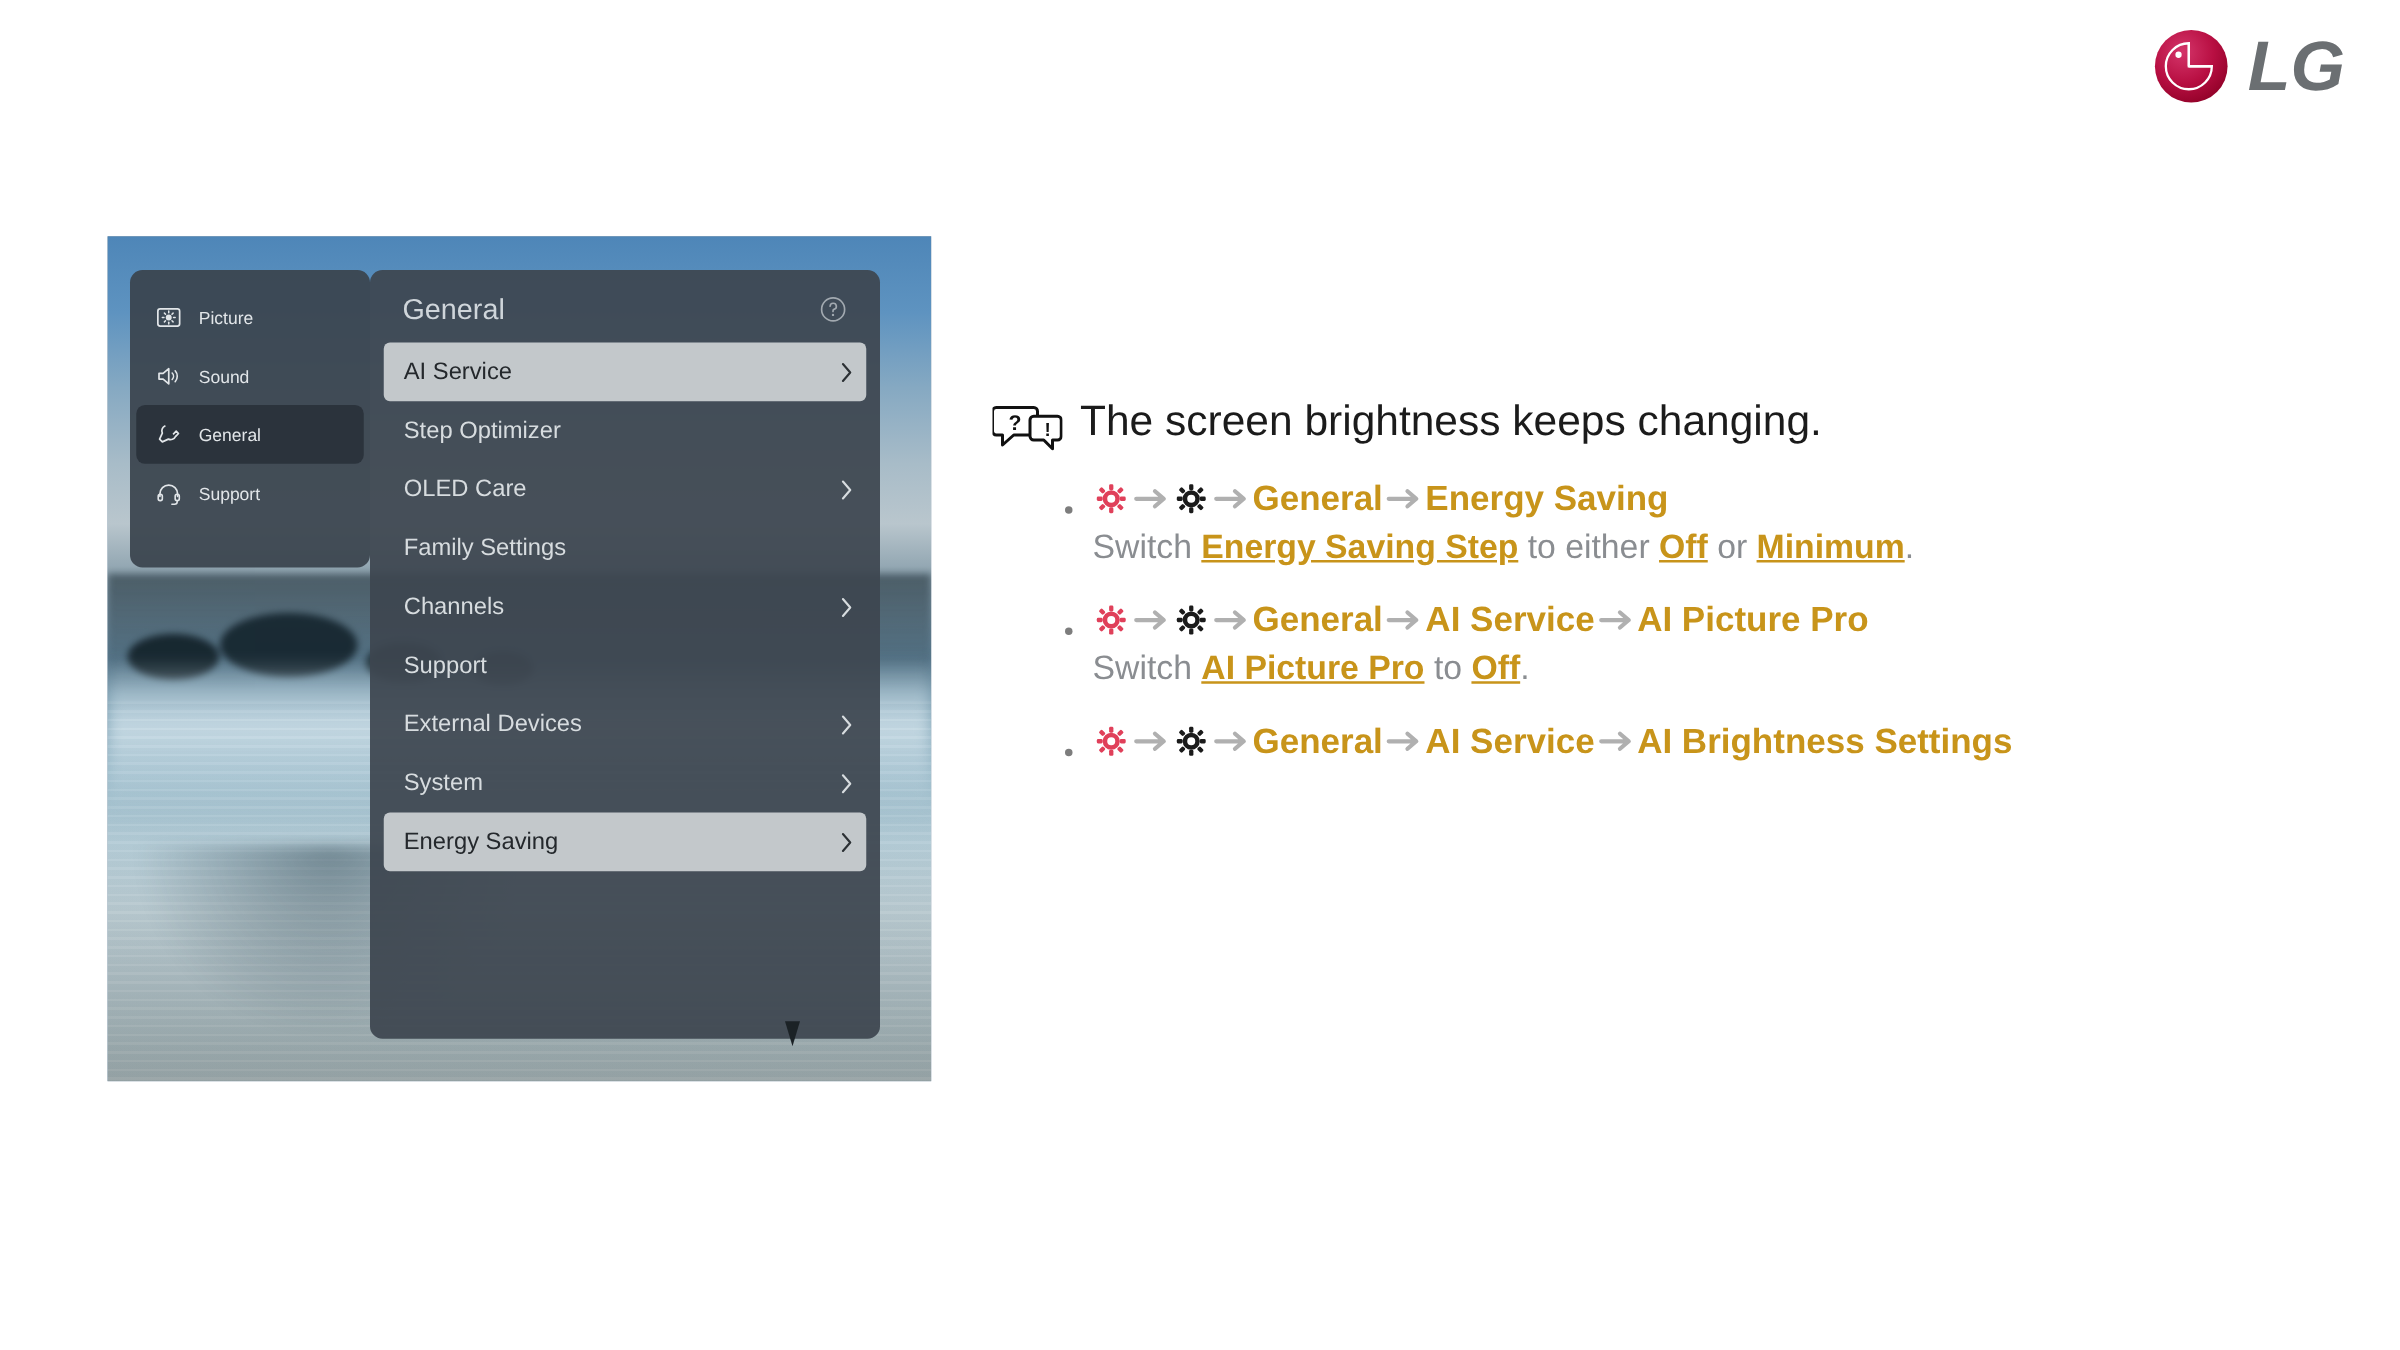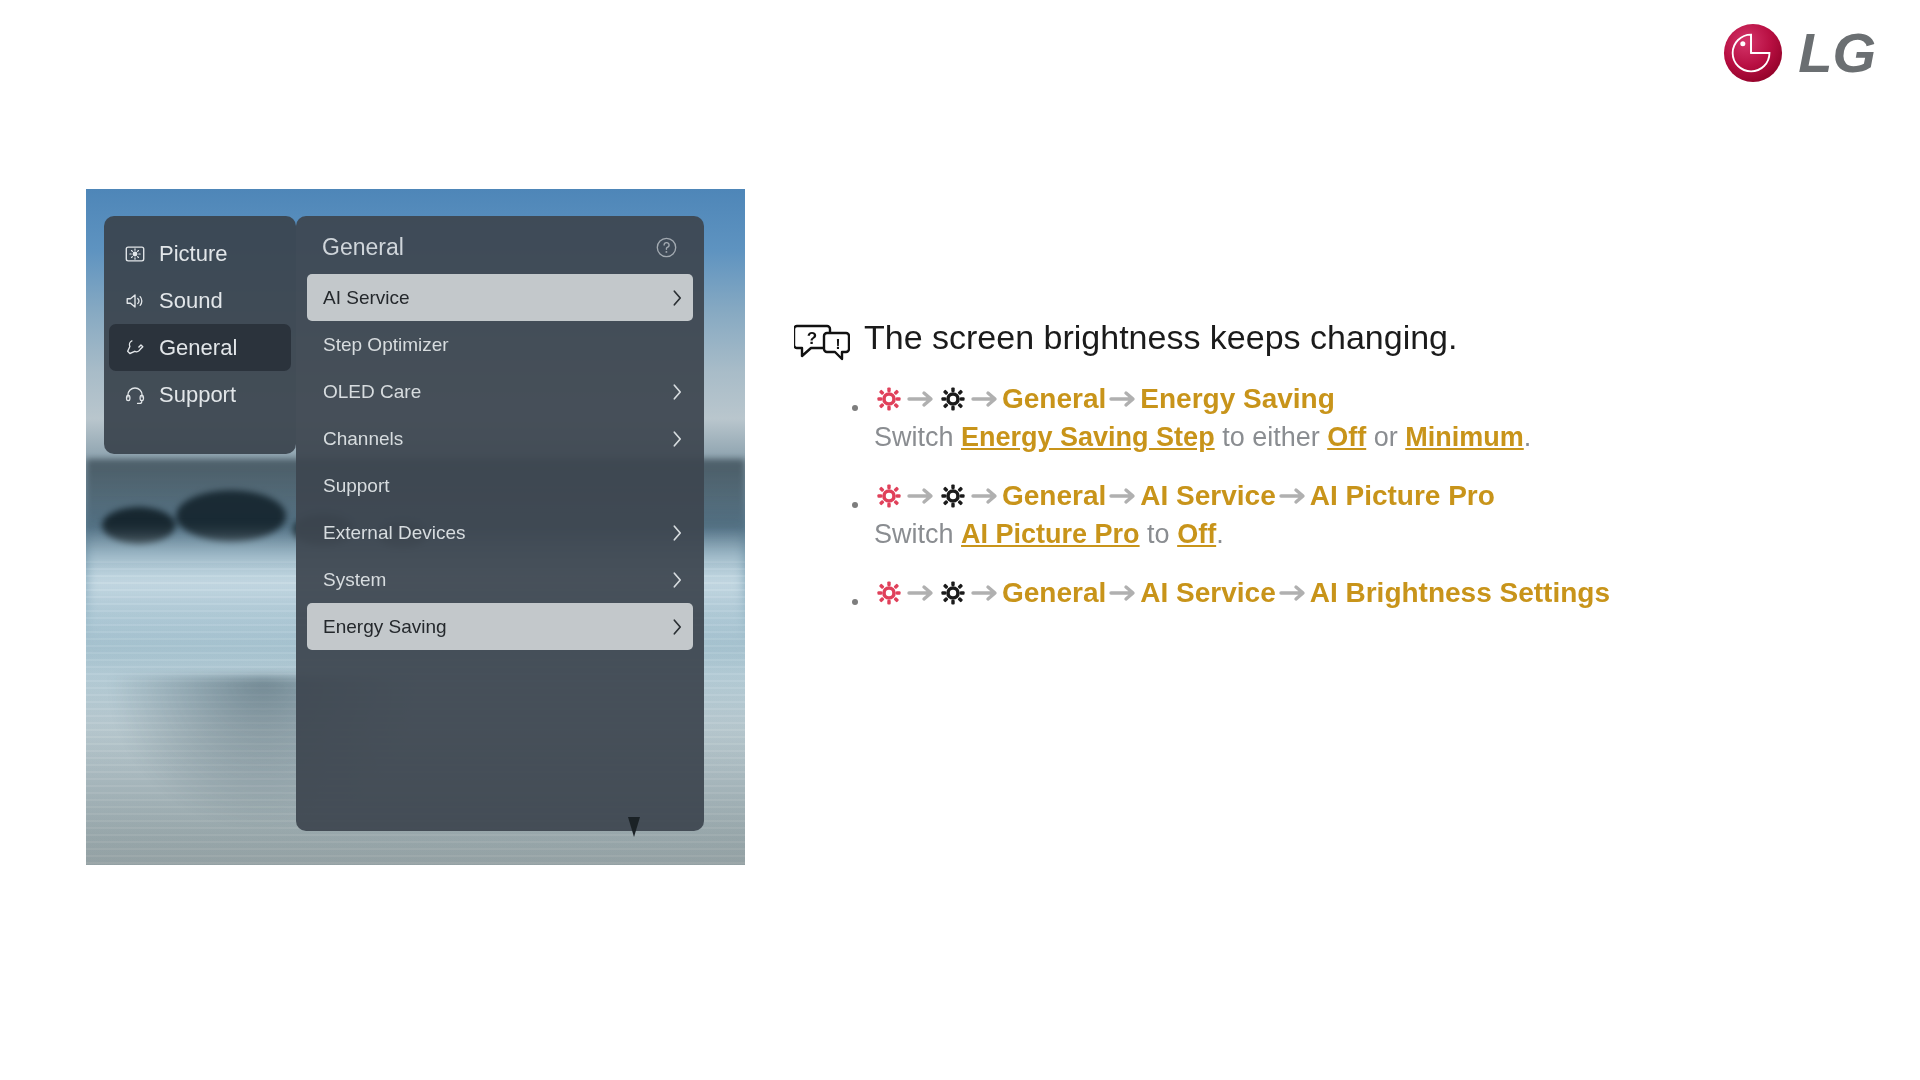--- a/index.html
+++ b/index.html
@@ -90,21 +90,21 @@
     width: 192px; height: 238px;
     background: rgba(58,68,78,0.93);
     border-radius: 10px;
     padding: 14px 0 10px 0;
   }
   .cat-item {
     display: flex; align-items: center;
     height: 47px; margin: 0 5px;
     padding-left: 15px;
     border-radius: 7px;
-    color: #e2e6e9; font-size: 22px;
+    color: #e2e6e9; font-size: 14px;
     gap: 13px;
   }
   .cat-item.selected { background: #2b333c; }
   .cat-item .cat-icon { width: 22px; height: 22px; flex: 0 0 22px; display:block; }
 
   
   #tv-settings-panel {
     position: absolute;
     left: 210px; top: 27px;
     width: 408px; height: 615px;
@@ -275,20 +275,26 @@
             <path d="M2.5 2.5L9 10l-6.5 7.5" fill="none" stroke="#d7dcdf" stroke-width="1.9" stroke-linecap="round" stroke-linejoin="round"></path>
           </svg>
       </div>
       <div class="menu-item">
         <span>OLED Care</span>
         <svg class="chev" viewBox="0 0 12 20">
             <path d="M2.5 2.5L9 10l-6.5 7.5" fill="none" stroke="#d7dcdf" stroke-width="1.9" stroke-linecap="round" stroke-linejoin="round"></path>
           </svg>
       </div>
       <div class="menu-item">
+        <span>Family Settings</span>
+        <svg class="chev hidden" viewBox="0 0 12 20">
+            <path d="M2.5 2.5L9 10l-6.5 7.5" fill="none" stroke="#d7dcdf" stroke-width="1.9" stroke-linecap="round" stroke-linejoin="round"></path>
+          </svg>
+      </div>
+      <div class="menu-item">
         <span>Channels</span>
         <svg class="chev" viewBox="0 0 12 20">
             <path d="M2.5 2.5L9 10l-6.5 7.5" fill="none" stroke="#d7dcdf" stroke-width="1.9" stroke-linecap="round" stroke-linejoin="round"></path>
           </svg>
       </div>
       <div class="menu-item">
         <span>Support</span>
         <svg class="chev hidden" viewBox="0 0 12 20">
             <path d="M2.5 2.5L9 10l-6.5 7.5" fill="none" stroke="#d7dcdf" stroke-width="1.9" stroke-linecap="round" stroke-linejoin="round"></path>
           </svg>

